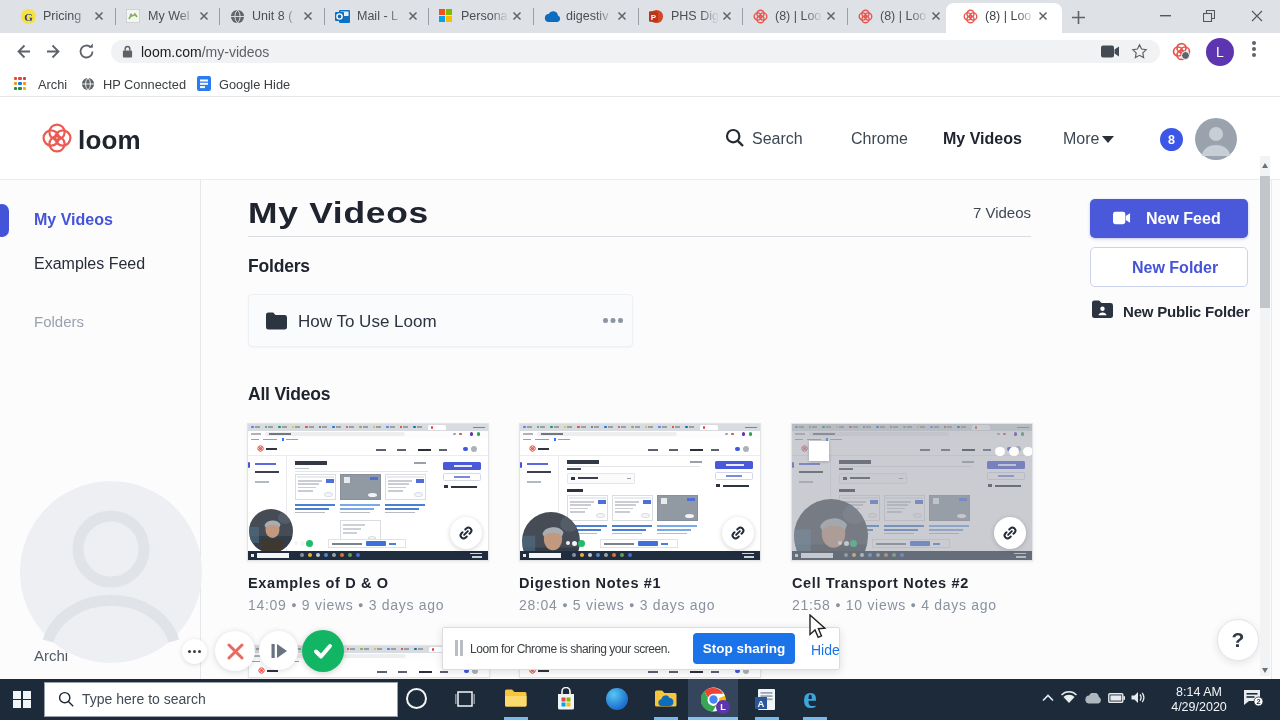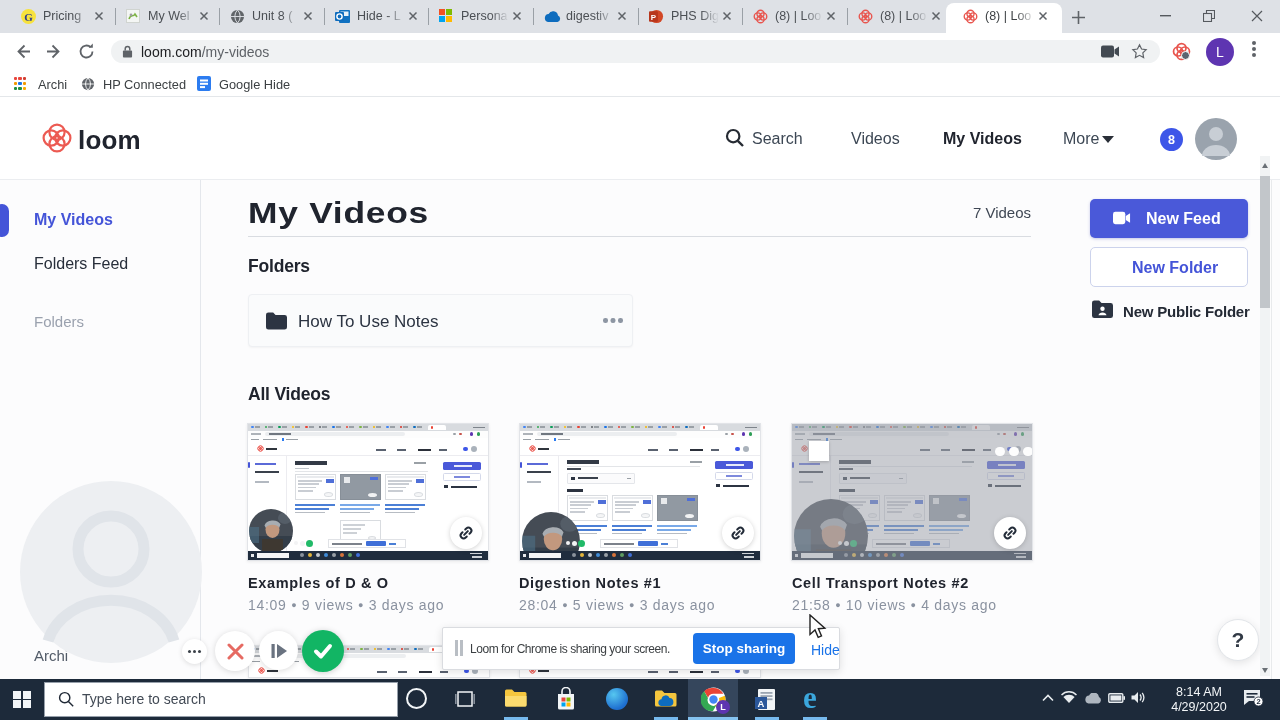--- a/index.html
+++ b/index.html
@@ -35,21 +35,21 @@
 <svg class="abs" style="left:302px;top:10px" width="12" height="12">
     <path d="M2.5 2.5 L9.5 9.5 M9.5 2.5 L2.5 9.5" stroke="#5f6368" stroke-width="1.5"></path>
   </svg>
 <div class="abs" style="left:324px;top:8px;width:1px;height:17px;background:#9aa0a6"></div>
 <div class="abs" style="left:335px;top:9px"><svg width="16" height="15" viewBox="0 0 16 15">
       <rect x="4" y="1" width="11" height="13" rx="1" fill="#1071c1"></rect>
       <rect x="5.5" y="2.5" width="8" height="4.5" fill="#fff" opacity=".9"></rect>
       <rect x="0" y="3" width="9" height="9" rx="1" fill="#0f6cbd"></rect>
       <circle cx="4.5" cy="7.5" r="2.6" fill="none" stroke="#fff" stroke-width="1.4"></circle>
     </svg></div>
-<div class="abs" style="left:357px;top:9px;width:48px;height:16px;overflow:hidden;font-size:12.5px;color:#4b4f54;white-space:nowrap;-webkit-mask-image:linear-gradient(90deg,#000 62%,transparent)">Hide - L</div>
+<div class="abs" style="left:357px;top:9px;width:48px;height:16px;overflow:hidden;font-size:12.5px;color:#4b4f54;white-space:nowrap;-webkit-mask-image:linear-gradient(90deg,#000 62%,transparent)">Mail - L</div>
 <svg class="abs" style="left:407px;top:10px" width="12" height="12">
     <path d="M2.5 2.5 L9.5 9.5 M9.5 2.5 L2.5 9.5" stroke="#5f6368" stroke-width="1.5"></path>
   </svg>
 <div class="abs" style="left:428px;top:8px;width:1px;height:17px;background:#9aa0a6"></div>
 <div class="abs" style="left:439px;top:9px">
     <div style="width:13px;height:13px;display:grid;grid-template-columns:6px 6px;gap:1px">
       <div style="background:#f25022"></div>
       <div style="background:#7fba00"></div>
       <div style="background:#00a4ef"></div>
       <div style="background:#ffb900"></div>
@@ -207,51 +207,51 @@
         <circle cx="10.2" cy="16" r="7.6"></circle>
       </g>
     </svg>
   </div>
 <div class="abs" style="left:78px;top:124.5px;font-size:26px;font-weight:bold;color:#20242e;letter-spacing:0.2px">loom</div>
 <svg class="abs" style="left:725px;top:128px" width="20" height="20" viewBox="0 0 20 20">
     <circle cx="8.2" cy="8.2" r="6.2" fill="none" stroke="#262b33" stroke-width="2.2"></circle>
     <path d="M12.8 12.8 L18 18" stroke="#262b33" stroke-width="2.4"></path>
   </svg>
 <div class="abs" style="left:752px;top:130px;font-size:16px;color:#3c4754">Search</div>
-<div class="abs" style="left:851px;top:130px;font-size:16px;color:#3c4754">Videos</div>
+<div class="abs" style="left:851px;top:130px;font-size:16px;color:#3c4754">Chrome</div>
 <div class="abs" style="left:943px;top:130px;font-size:16px;font-weight:bold;color:#20242e">My Videos</div>
 <div class="abs" style="left:1063px;top:130px;font-size:16px;color:#3c4754">More</div>
 <div class="abs" style="left:1102px;top:136px;width:0;height:0;border-left:6px solid transparent;border-right:6px solid transparent;border-top:7px solid #2a2f38"></div>
 <div class="abs" style="left:1160px;top:128px;width:23px;height:23px;border-radius:50%;background:#3d56e8;color:#fff;font-size:12.5px;font-weight:bold;display:flex;align-items:center;justify-content:center">8</div>
 <svg class="abs" style="left:1195px;top:118px" width="42" height="42" viewBox="0 0 42 42">
 <circle cx="21" cy="21" r="21" fill="#9aa3ad"></circle>
 <circle cx="21" cy="16" r="7" fill="#c8ced5"></circle>
 <path d="M7 38 a14 11 0 0 1 28 0 Z" fill="#c8ced5"></path>
   </svg>
 <div class="abs" style="left:0;top:180px;width:1280px;height:499px;background:#fcfcfd;overflow:hidden"></div>
 <div class="abs" style="left:200px;top:180px;width:1px;height:499px;background:#e4e7ec"></div>
 <div class="abs" style="left:-5px;top:204px;width:14px;height:33px;border-radius:7px;background:#4454d8"></div>
 <div class="abs" style="left:34px;top:211px;font-size:16px;font-weight:bold;color:#4454d8">My Videos</div>
-<div class="abs" style="left:34px;top:255px;font-size:16px;color:#272e3a">Folders Feed</div>
+<div class="abs" style="left:34px;top:255px;font-size:16px;color:#272e3a">Examples Feed</div>
 <div class="abs" style="left:34px;top:313px;font-size:15px;color:#9aa1ae">Folders</div>
 <div class="abs" style="left:34px;top:647px;font-size:15px;color:#525b68">Archi</div>
 <svg class="abs" style="left:20px;top:481px" width="182" height="182" viewBox="0 0 182 182">
 <circle cx="91" cy="91" r="91" fill="#edeff2"></circle>
 <circle cx="91" cy="68" r="33" fill="none" stroke="#e0e4e9" stroke-width="11"></circle>
 <path d="M28 160 a65 54 0 0 1 126 0" fill="none" stroke="#e0e4e9" stroke-width="11"></path>
   </svg>
 <div class="abs" style="left:248px;top:197px;font-size:29px;font-weight:bold;color:#20242e;letter-spacing:0.6px;transform:scaleX(1.22);transform-origin:left center">My Videos</div>
 <div class="abs" style="left:951px;top:204px;width:80px;text-align:right;font-size:15px;color:#3f4754;white-space:nowrap">7 Videos</div>
 <div class="abs" style="left:248px;top:236px;width:783px;height:1px;background:#d9dce1"></div>
 <div class="abs" style="left:248px;top:256px;font-size:17.5px;font-weight:bold;color:#20242e;letter-spacing:-0.2px">Folders</div>
 <div class="abs" style="left:248px;top:294px;width:385px;height:53px;background:#fafbfc;border:1px solid #eef0f3;border-radius:4px;box-shadow:0 1px 2px rgba(0,0,0,0.04)"></div>
 <svg class="abs" style="left:266px;top:312px" width="21" height="18" viewBox="0 0 22 18">
     <path d="M0 2.5 A2.5 2.5 0 0 1 2.5 0 H7.5 L10 2.7 H19.5 A2.5 2.5 0 0 1 22 5.2 V15.5 A2.5 2.5 0 0 1 19.5 18 H2.5 A2.5 2.5 0 0 1 0 15.5 Z" fill="#2c3442"></path>
   </svg>
-<div class="abs" style="left:298px;top:312px;font-size:17px;color:#2c3442">How To Use Notes</div>
+<div class="abs" style="left:298px;top:312px;font-size:17px;color:#2c3442">How To Use Loom</div>
 <div class="abs" style="left:603px;top:310px;width:4.5px;height:4.5px;border-radius:50%;background:#8d96a3;box-shadow:7.5px 0 0 #8d96a3,15px 0 0 #8d96a3;top:318px"></div>
 <div class="abs" style="left:248px;top:384px;font-size:17.5px;font-weight:bold;color:#20242e;letter-spacing:-0.2px">All Videos</div>
 <div class="abs" style="left:247px;top:423px;width:242px;height:138px;overflow:hidden;background:#fff;border:1px solid #e2e4e8;box-shadow:0 1px 3px rgba(0,0,0,0.07)">
     <div class="abs" style="left:0;top:0;width:242px;height:6.5px;background:#d8dbdf"></div>
     <div class="abs" style="left:3.0px;top:1.6px;width:2.6px;height:2.6px;border-radius:50%;background:#4285f4"></div>
     <div class="abs" style="left:6.6px;top:2.2px;width:5px;height:1.4px;background:#9aa0a6"></div>
     <div class="abs" style="left:16.5px;top:1.6px;width:2.6px;height:2.6px;border-radius:50%;background:#34a853"></div>
     <div class="abs" style="left:20.1px;top:2.2px;width:5px;height:1.4px;background:#9aa0a6"></div>
     <div class="abs" style="left:30.0px;top:1.6px;width:2.6px;height:2.6px;border-radius:50%;background:#0c9d58"></div>
     <div class="abs" style="left:33.6px;top:2.2px;width:5px;height:1.4px;background:#9aa0a6"></div>

